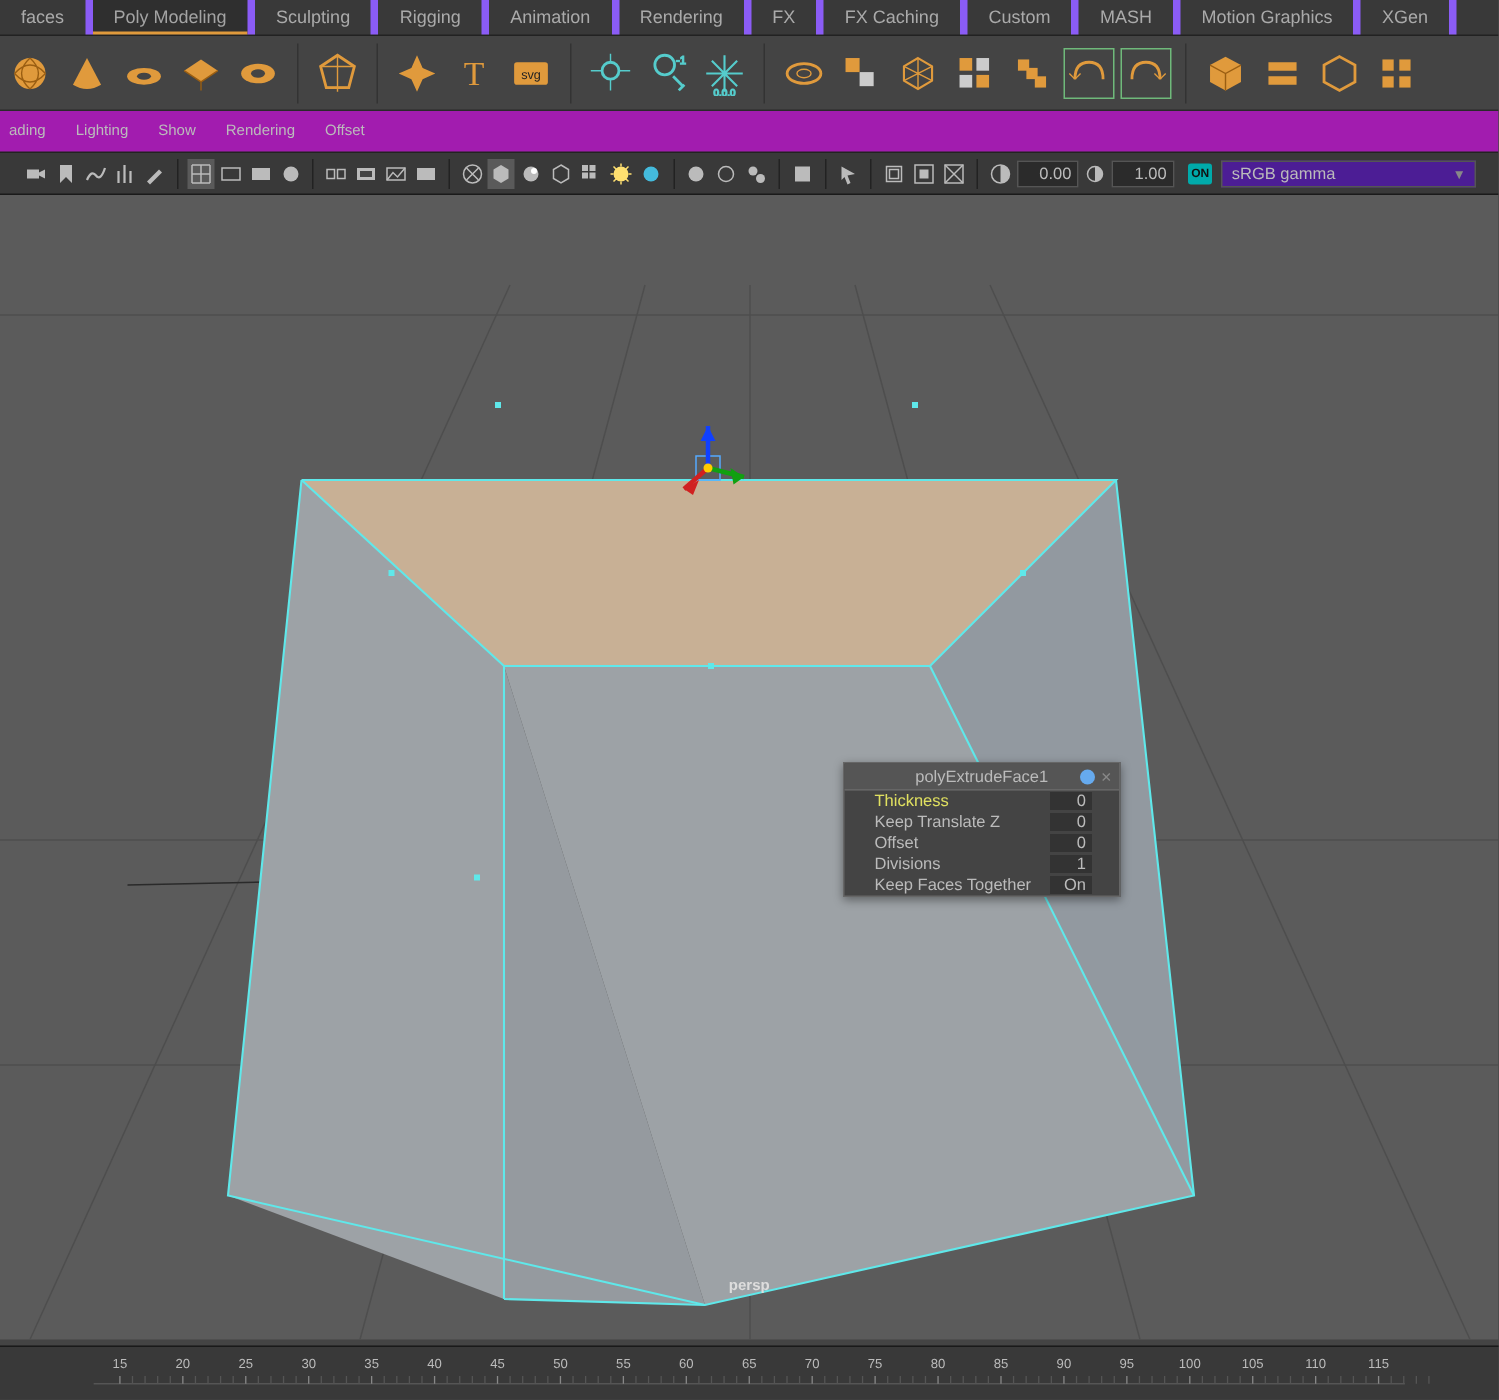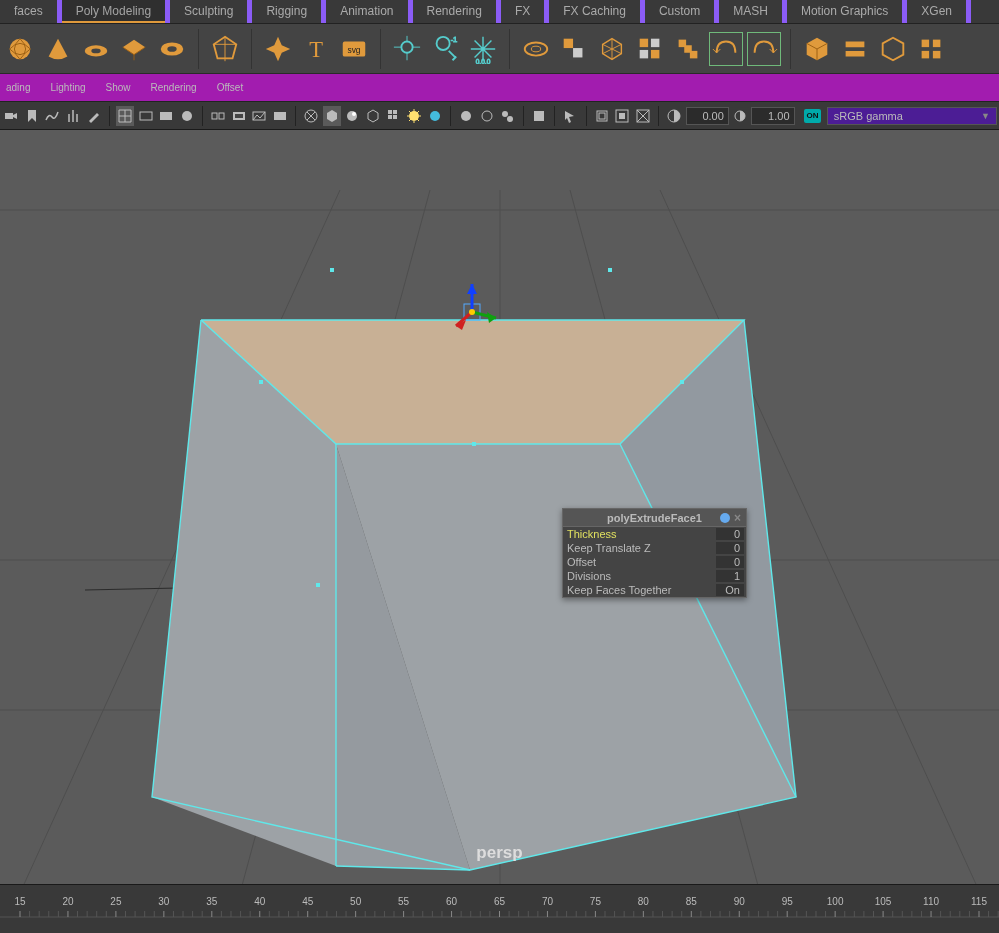--- a/index.html
+++ b/index.html
@@ -14,45 +14,45 @@
   .shelf-icon { width: 32px; height: 32px; display: flex; align-items: center; justify-content: center; cursor: pointer; }
   .shelf-icon svg { width: 30px; height: 30px; }
   .shelf-icon .or-fill   { fill:#e09a3c; }
   .shelf-icon .or-stroke { stroke:#e09a3c; fill:none; }
   .shelf-icon.hl { outline: 1px solid #6fb97a; }
   .shelf-icon.teal svg * { stroke:#5cc; fill:none; }
   
   .panel-bar { display: flex; align-items: center; height: 28px; background: #a21caf; border-bottom: 1px solid #222; font-size: 10px; padding: 0 6px; gap: 20px; }
   .panel-bar span { cursor: pointer; }
   
-  .icon-bar { display: flex; align-items: center; height: 28px; background: #393939; border-bottom: 1px solid #1a1a1a; padding: 0 2px; gap: 2px; }
+  .icon-bar { display: flex; align-items: center; height: 28px; background: #393939; border-bottom: 1px solid #1a1a1a; padding: 0 15px; gap: 2px; }
   .ib { width: 20px; height: 20px; display:flex; align-items:center; justify-content:center; cursor:pointer; }
   .ib svg { width:16px; height:16px; }
   .ib.active { background:#5a5a5a; }
   .ib .g { stroke:#bbb; fill:none; }
   .ib .gf { fill:#bbb; }
   .isep { width:1px; height:20px; background:#222; margin:0 4px; }
   .numbox { width:46px; height:18px; background:#2b2b2b; color:#bbb; border:1px solid #555; font-size:11px; text-align:right; padding-right:4px; line-height:16px; }
   .dropdown { height:18px; min-width:170px; background:#4c1d95; border:1px solid #555; font-size:11px; padding:0 6px; line-height:16px; display:flex; justify-content:space-between; align-items:center; }
   .on-chip { width:18px; height:14px; background:#0aa; color:#111; font-size:8px; font-weight:bold; display:flex; align-items:center; justify-content:center; border-radius:2px; margin-right:4px; }
   
   .viewport { position: relative; width: 999px; height: 763px; background: #5b5b5b; overflow: hidden; }
   .viewport svg.scene { position:absolute; inset:0; width:100%; height:100%; }
-  .camera-label { position:absolute; bottom:30px; left:50%; transform:translateX(-50%); font-size:17px; font-weight:bold; color:#ddd; }
+  .camera-label { position:absolute; bottom:30px; left:50%; transform:translateX(-50%); font-size:10px; font-weight:bold; color:#ddd; }
   
   .popup { position:absolute; left:562px; top:378px; width:185px; background:#444; border:1px solid #666; font-size:11px; box-shadow:0 2px 6px rgba(0,0,0,.4); }
-  .popup .ptitle { display:flex; align-items:center; justify-content:center; gap:6px; height:18px; background:#555; border-bottom:1px solid #666; position:relative;font-weight:bold; }
+  .popup .ptitle { display:flex; align-items:center; justify-content:center; gap:6px; height:18px; background:#555; border-bottom:1px solid #666; position:relative; }
   .popup .ptitle .dot { position:absolute; right:16px; width:10px; height:10px; border-radius:50%; background:#6ae; }
   .popup .ptitle .close { position:absolute; right:2px; width:10px; height:10px; color:#888; font-size:12px; line-height:10px;}
-  .popup .row { display:flex; justify-content:space-between; padding:1px 0; }
+  .popup .row { display:flex; justify-content:space-between; padding:1px 16px; }
   .popup .row .lab { padding-left:4px; color:#bbb; }
   .popup .row.hl .lab { color:#e0e060; }
   .popup .row .val { width:28px; background:#333; text-align:right; padding-right:4px; margin-right:2px; }
   
-  .timeline { position:absolute; bottom:0; left:0; width:999px; height:49px; background:#393939; border-top:1px solid #1a1a1a; }
+  .timeline { position:absolute; bottom:0; left:0; width:999px; height:36px; background:#393939; border-top:1px solid #1a1a1a; }
   .timeline svg { width:100%; height:100%; }
   .timeline text { fill:#bbb; font-size:10px; font-family:Arial; }
 </style>
 </head>
 <body>
 
 <div class="shelf-tabs">
   <div class="tab">faces</div>
   <div class="tab active">Poly Modeling</div>
   <div class="tab">Sculpting</div>

